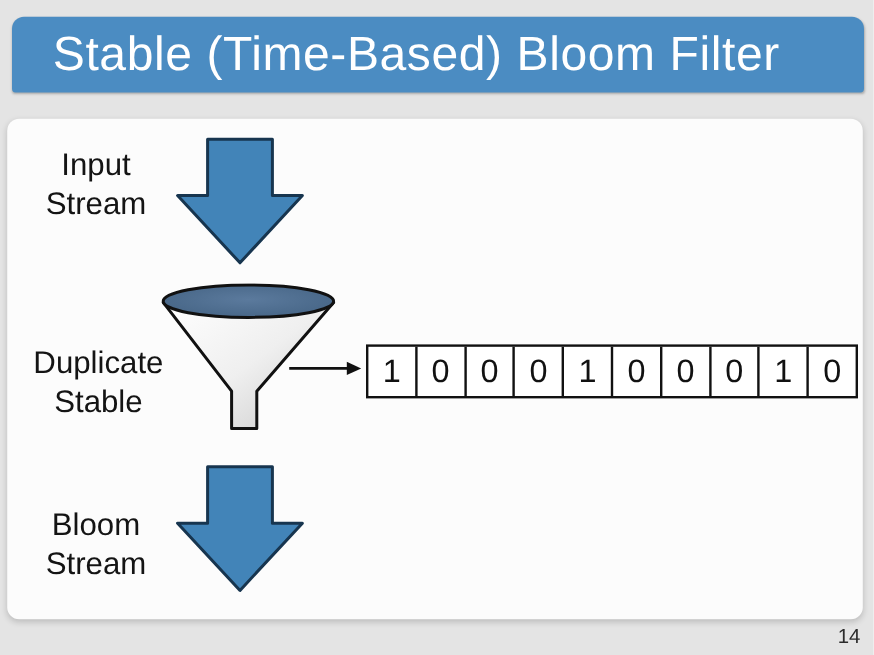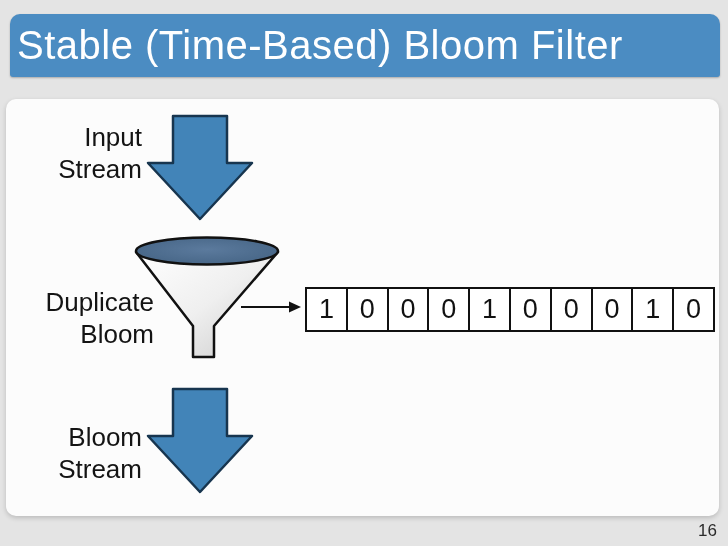--- a/index.html
+++ b/index.html
@@ -11,29 +11,29 @@
   }
   .slide{position:absolute;inset:0;}
   .title-bar{
     position:absolute;left:10px;top:14px;width:710px;height:63px;
     background:#4b8cc2;
     border-radius:10px 10px 3px 3px;
     box-shadow:0 1px 2px rgba(0,0,0,0.25);
   }
   .title-text{
     display:block;color:#ffffff;font-size:40px;line-height:62px;
-    padding-left:7px;white-space:nowrap;letter-spacing:0.5px;
+    padding-left:34px;white-space:nowrap;letter-spacing:0.5px;
   }
   .panel{
     position:absolute;left:6px;top:99px;width:713px;height:417px;
     background:#fcfcfc;border-radius:10px;
     box-shadow:0 2px 5px rgba(0,0,0,0.18);
   }
   .label{
-    position:absolute;text-align:right;
+    position:absolute;text-align:center;
     font-size:26px;line-height:32px;color:#141414;
     white-space:pre-line;
   }
   .label-input{left:18px;top:121px;width:124px;}
   .label-duplicate{left:10px;top:286px;width:144px;}
   .label-output{left:18px;top:421px;width:124px;}
   .down-arrow{position:absolute;left:146px;width:108px;height:108px;}
   .down-arrow.top{top:114px;}
   .down-arrow.bottom{top:387px;}
   .funnel{position:absolute;left:132px;top:236px;width:150px;height:126px;}
@@ -81,21 +81,21 @@
       <radialGradient id="funnelTop" cx="0.5" cy="0.45" r="0.8">
         <stop offset="0" stop-color="#5b7a9d"></stop>
         <stop offset="1" stop-color="#3f5e7e"></stop>
       </radialGradient>
     </defs>
     <path d="M4,16 L61,90 L61,121 L82,121 L82,90 L146,16 Z" fill="url(#funnelBody)" stroke="#111111" stroke-width="2.5" stroke-linejoin="round"></path>
     <ellipse cx="75" cy="15" rx="71" ry="13.5" fill="url(#funnelTop)" stroke="#111111" stroke-width="2.5"></ellipse>
   </svg>
 
   <div class="label label-duplicate">Duplicate
-Bloom</div>
+Stable</div>
 
   <svg class="right-arrow" viewBox="0 0 62 16">
     <line x1="1" y1="8" x2="50" y2="8" stroke="#111111" stroke-width="2.2"></line>
     <polygon points="49,2.5 61,8 49,13.5" fill="#111111"></polygon>
   </svg>
 
   <div class="bit-array">
     <div class="bit-cell">1</div>
     <div class="bit-cell">0</div>
     <div class="bit-cell">0</div>
@@ -108,15 +108,15 @@
     <div class="bit-cell">0</div>
   </div>
 
   <div class="label label-output">Bloom
 Stream</div>
 
   <svg class="down-arrow bottom" viewBox="0 0 108 108">
     <polygon points="27,2 81,2 81,49 106,49 54,105 2,49 27,49" fill="#4284b8" stroke="#17354f" stroke-width="2.5" stroke-linejoin="round"></polygon>
   </svg>
 
-  <div class="page-number">16</div>
+  <div class="page-number">14</div>
 
 </div>
 
 </body></html>

